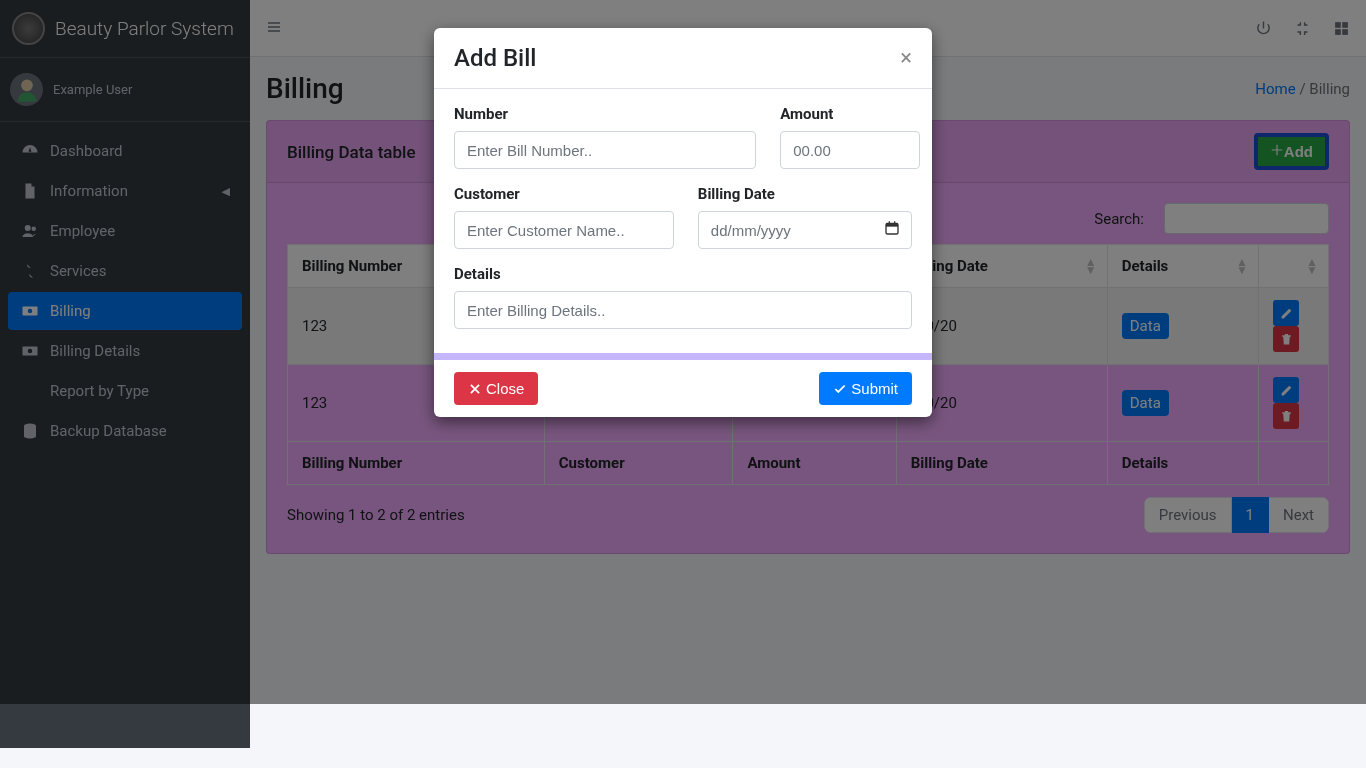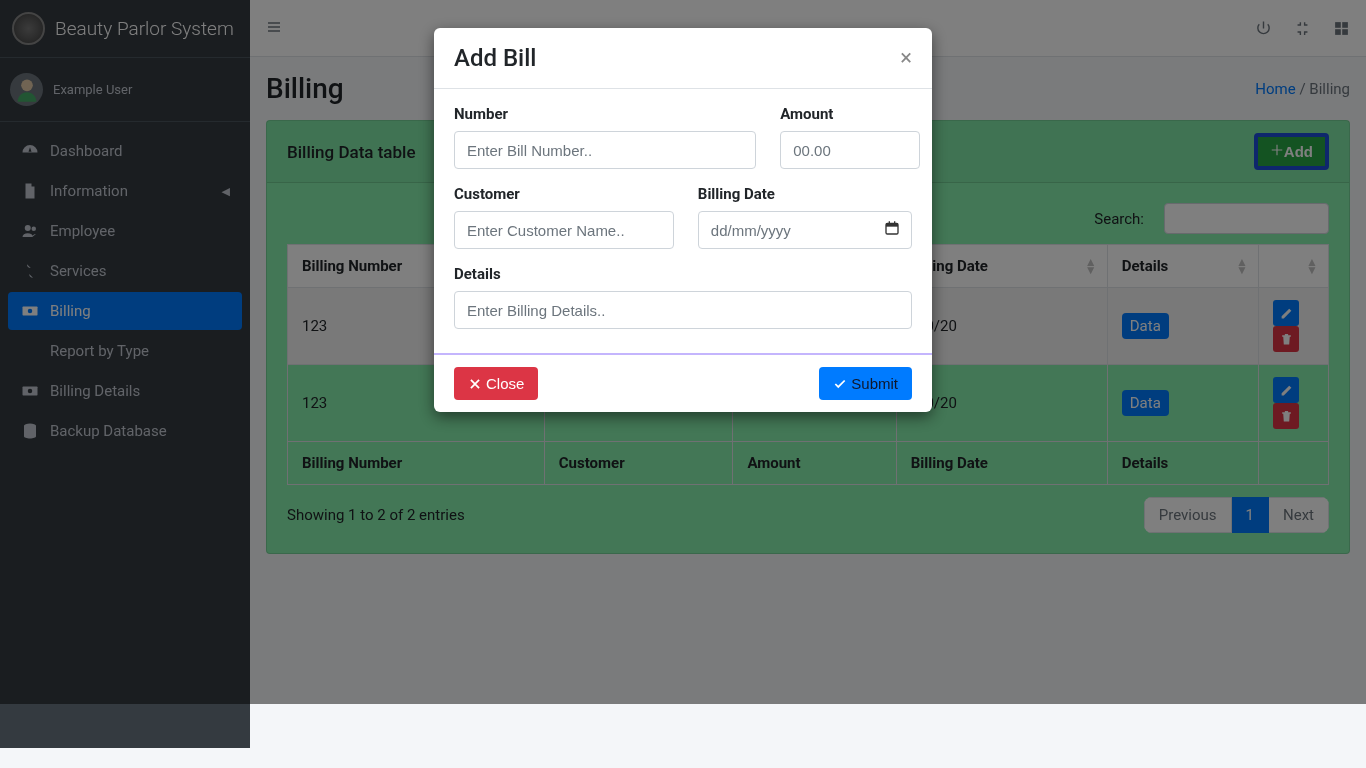--- a/index.html
+++ b/index.html
@@ -145,21 +145,21 @@
     .breadcrumb {
       font-size: 15px;
       color: #6c757d;
     }
     .breadcrumb a { color: #007bff; text-decoration: none; }
     .content {
       padding: 0 16px 16px;
       flex: 1;
     }
     .card {
-      background: #86efac;
+      background: #f0abfc;
       border: 1px solid rgba(0,0,0,.125);
       border-radius: 4px;
     }
     .card-header {
       padding: 12px 20px;
       border-bottom: 1px solid rgba(0,0,0,.125);
       display: flex;
       align-items: center;
       justify-content: space-between;
       background: rgba(0,0,0,.03);
@@ -351,36 +351,36 @@
     }
     .date-wrap .cal-icon {
       position: absolute;
       right: 12px;
       top: 50%;
       transform: translateY(-50%);
       pointer-events: none;
     }
     .modal-footer {
       padding: 12px 20px;
-      border-top: 2px solid #c4b5fd;
+      border-top: 7px solid #c4b5fd;
       display: flex;
       justify-content: space-between;
     }
     .btn {
       padding: 8px 14px;
       border-radius: 4px;
       border: none;
       font-size: 15px;
       cursor: pointer;
       display: inline-flex;
       align-items: center;
       gap: 4px;
     }
     .btn-danger { background: #dc3545; color: #fff; }
-    .btn-primary { background: #007bff; color: #0f172a; }
+    .btn-primary { background: #007bff; color: #ffffff; }
     .btn svg { width: 14px; height: 14px; fill: #fff; }
   </style>
 </head>
 <body>
 
 <aside class="sidebar">
   <div class="brand">
     <span class="brand-logo"></span>
     <span class="brand-text">Beauty Parlor System</span>
   </div>
@@ -434,33 +434,33 @@
           <svg viewBox="0 0 24 24">
             <rect x="2" y="6" width="20" height="12" rx="1"></rect>
             <circle cx="12" cy="12" r="3" fill="#007bff"></circle>
           </svg>
         </span>
       <span>Billing</span>
     </div>
     <div class="nav-item">
       <span class="nav-icon">
           <svg viewBox="0 0 24 24">
-            <path d="M4 20V4M4 20h16M7 17v-6m4 6V8m4 9v-4m4 4v-8"></path>
-          </svg>
-        </span>
-      <span>Report by Type</span>
-    </div>
-    <div class="nav-item">
-      <span class="nav-icon">
-          <svg viewBox="0 0 24 24">
             <rect x="2" y="6" width="20" height="12" rx="1"></rect>
             <circle cx="12" cy="12" r="3" fill="#343a40"></circle>
           </svg>
         </span>
       <span>Billing Details</span>
+    </div>
+    <div class="nav-item">
+      <span class="nav-icon">
+          <svg viewBox="0 0 24 24">
+            <path d="M4 20V4M4 20h16M7 17v-6m4 6V8m4 9v-4m4 4v-8"></path>
+          </svg>
+        </span>
+      <span>Report by Type</span>
     </div>
     <div class="nav-item">
       <span class="nav-icon">
           <svg viewBox="0 0 24 24">
             <ellipse cx="12" cy="5" rx="8" ry="3"></ellipse>
             <path d="M4 5v14c0 1.7 3.6 3 8 3s8-1.3 8-3V5M4 12c0 1.7 3.6 3 8 3s8-1.3 8-3"></path>
           </svg>
         </span>
       <span>Backup Database</span>
     </div>

